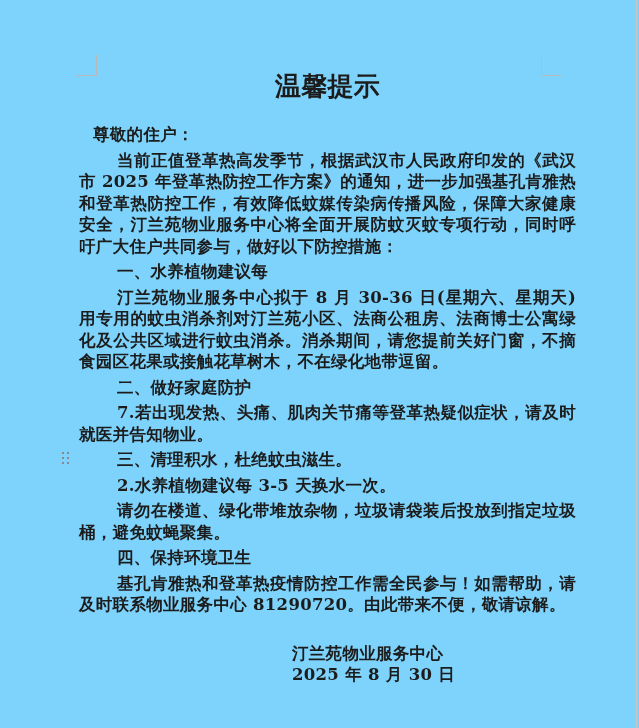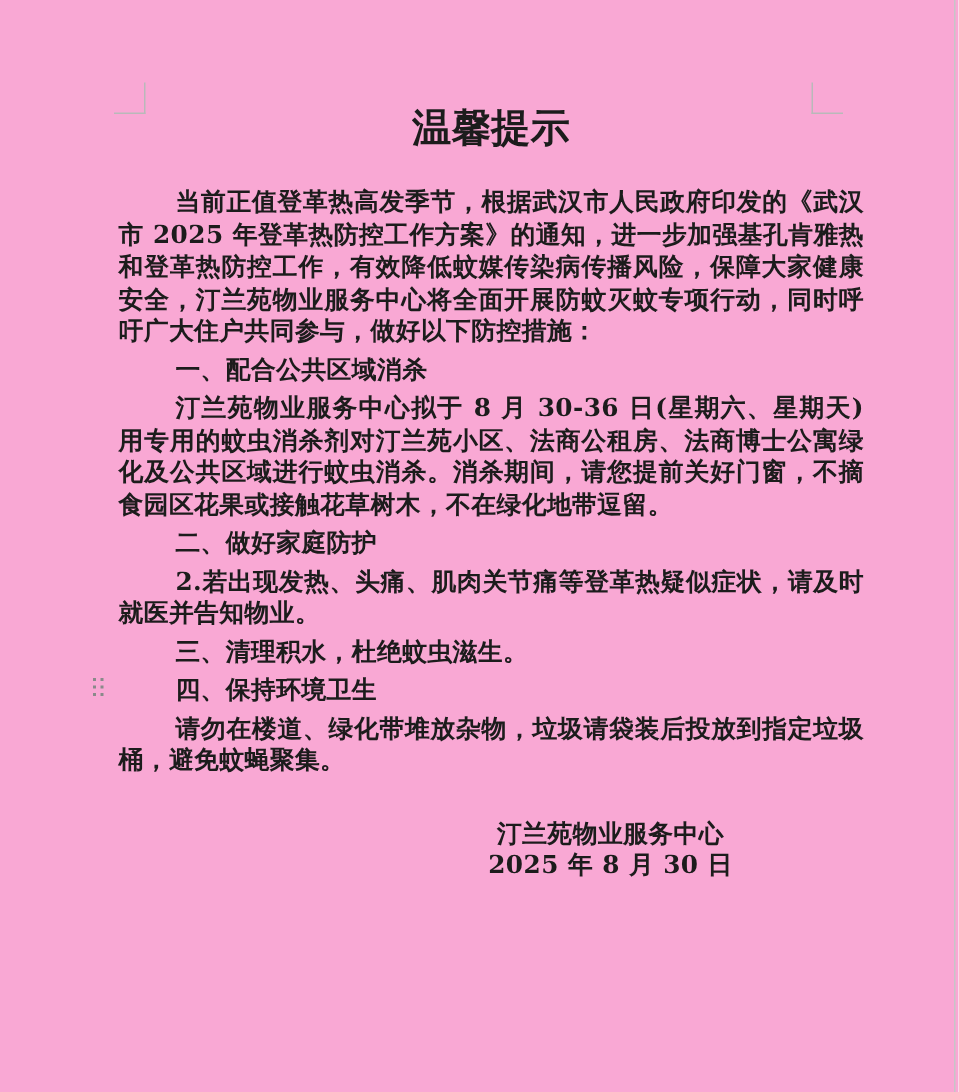--- a/index.html
+++ b/index.html
@@ -1,19 +1,19 @@
 <!DOCTYPE html>
 <html><head>
 <meta charset="utf-8">
 <style>
   html,body{margin:0;padding:0;background:#ffffff;}
   .canvas{
     position:relative;
     width:639px;height:728px;
-    background:#f9a8d4;
+    background:#7dd3fc;
     overflow:hidden;
     font-family:"DejaVu Serif","Liberation Serif",serif;
     color:#1c1c1c;
   }
   .page-edge-line{
     position:absolute;left:636px;top:0;width:1px;height:728px;
     background:#c6c6c6;
   }
   .crop{position:absolute;width:20px;height:20px;}
   .crop.tl{left:76px;top:55px;border-right:1px solid #b9b9b9;border-bottom:1px solid #b9b9b9;}
@@ -38,46 +38,49 @@
   .salutation{margin:0;padding-left:18px;}
   .body-p{
     margin:4px;
     text-indent:2.3em;
     text-align:justify;
     text-justify:inter-ideograph;
   }
   .signature{
     margin:27px 58px 0 auto;
     width:230px;
-    text-align:center;
+    text-align:left;
   }
   .signature p{margin:0;}
 </style>
 </head>
 <body>
 
 <div class="canvas">
 
   <div class="page-edge-line"></div>
   <div class="crop tl"></div>
   <div class="crop tr"></div>
   <span class="dots-marker"></span>
 
   <div class="doc">
     <div class="title">温馨提示</div>
 
+    <p class="salutation">尊敬的住户：</p>
 
     <p class="body-p">当前正值登革热高发季节，根据武汉市人民政府印发的《武汉市 2025 年登革热防控工作方案》的通知，进一步加强基孔肯雅热和登革热防控工作，有效降低蚊媒传染病传播风险，保障大家健康安全，汀兰苑物业服务中心将全面开展防蚊灭蚊专项行动，同时呼吁广大住户共同参与，做好以下防控措施：</p>
-    <p class="body-p">一、配合公共区域消杀</p>
+    <p class="body-p">一、水养植物建议每</p>
     <p class="body-p">汀兰苑物业服务中心拟于 8 月 30-36 日(星期六、星期天) 用专用的蚊虫消杀剂对汀兰苑小区、法商公租房、法商博士公寓绿化及公共区域进行蚊虫消杀。消杀期间，请您提前关好门窗，不摘食园区花果或接触花草树木，不在绿化地带逗留。</p>
     <p class="body-p">二、做好家庭防护</p>
-    <p class="body-p">2.若出现发热、头痛、肌肉关节痛等登革热疑似症状，请及时就医并告知物业。</p>
+    <p class="body-p">7.若出现发热、头痛、肌肉关节痛等登革热疑似症状，请及时就医并告知物业。</p>
     <p class="body-p">三、清理积水，杜绝蚊虫滋生。</p>
+    <p class="body-p">2.水养植物建议每 3-5 天换水一次。</p>
+    <p class="body-p">请勿在楼道、绿化带堆放杂物，垃圾请袋装后投放到指定垃圾桶，避免蚊蝇聚集。</p>
     <p class="body-p">四、保持环境卫生</p>
-    <p class="body-p">请勿在楼道、绿化带堆放杂物，垃圾请袋装后投放到指定垃圾桶，避免蚊蝇聚集。</p>
+    <p class="body-p">基孔肯雅热和登革热疫情防控工作需全民参与！如需帮助，请及时联系物业服务中心 81290720。由此带来不便，敬请谅解。</p>
 
     <div class="signature">
       <p>汀兰苑物业服务中心</p>
       <p>2025 年 8 月 30 日</p>
     </div>
   </div>
 
 </div>
 
 </body></html>

